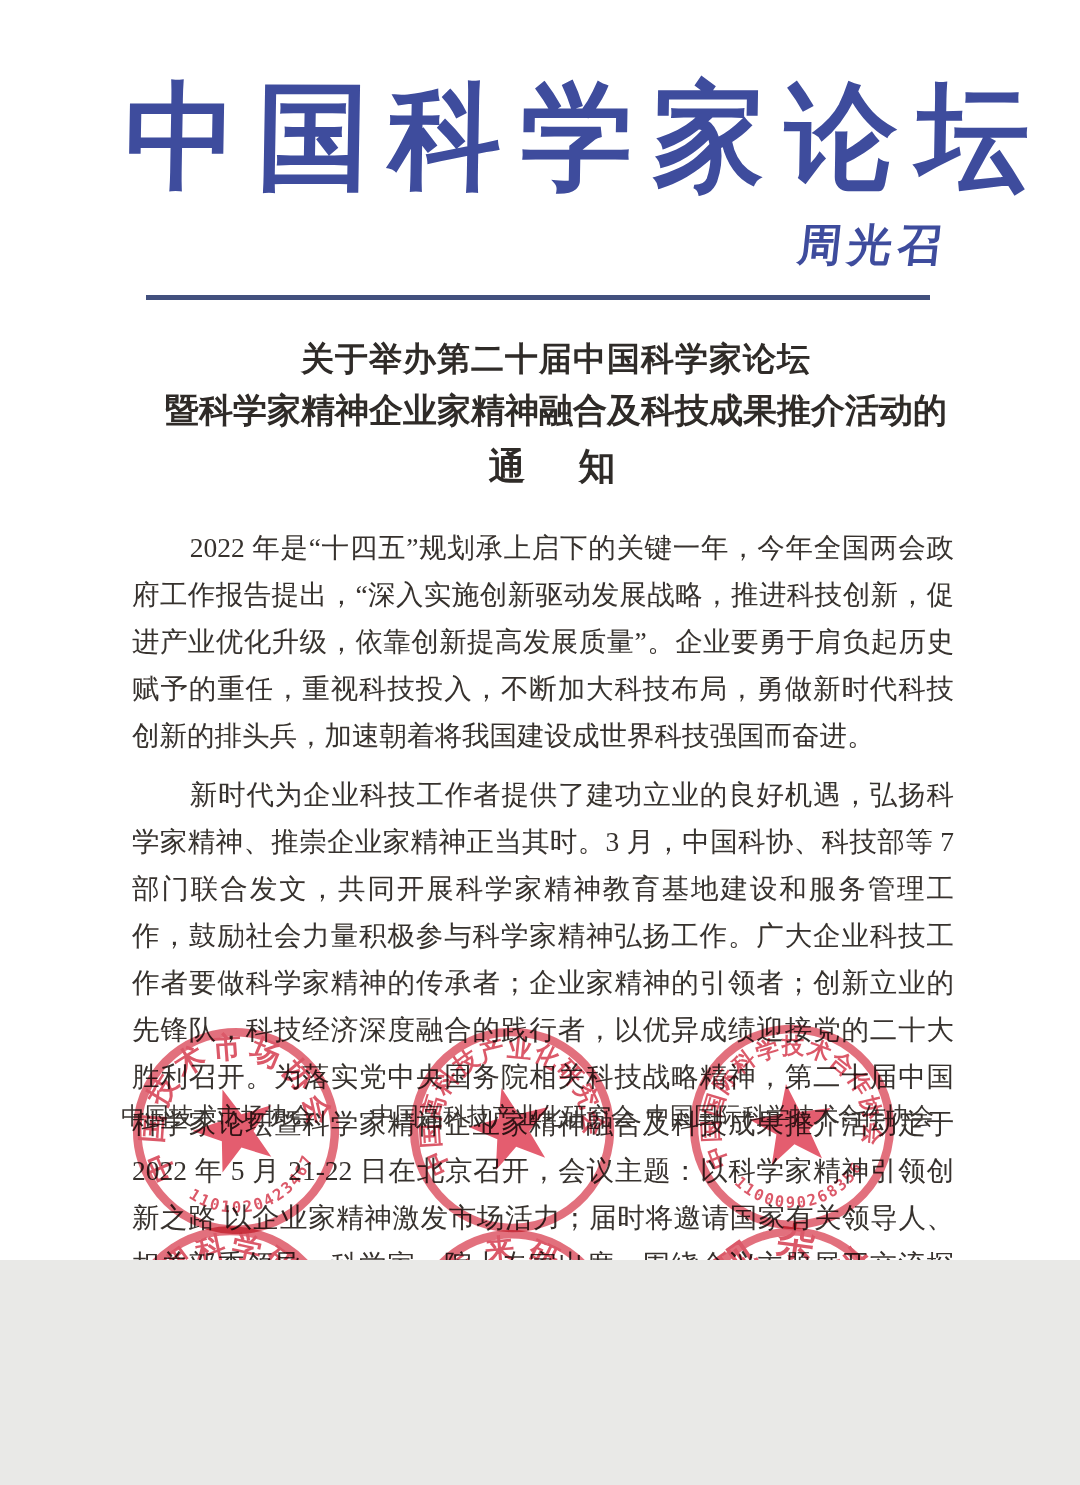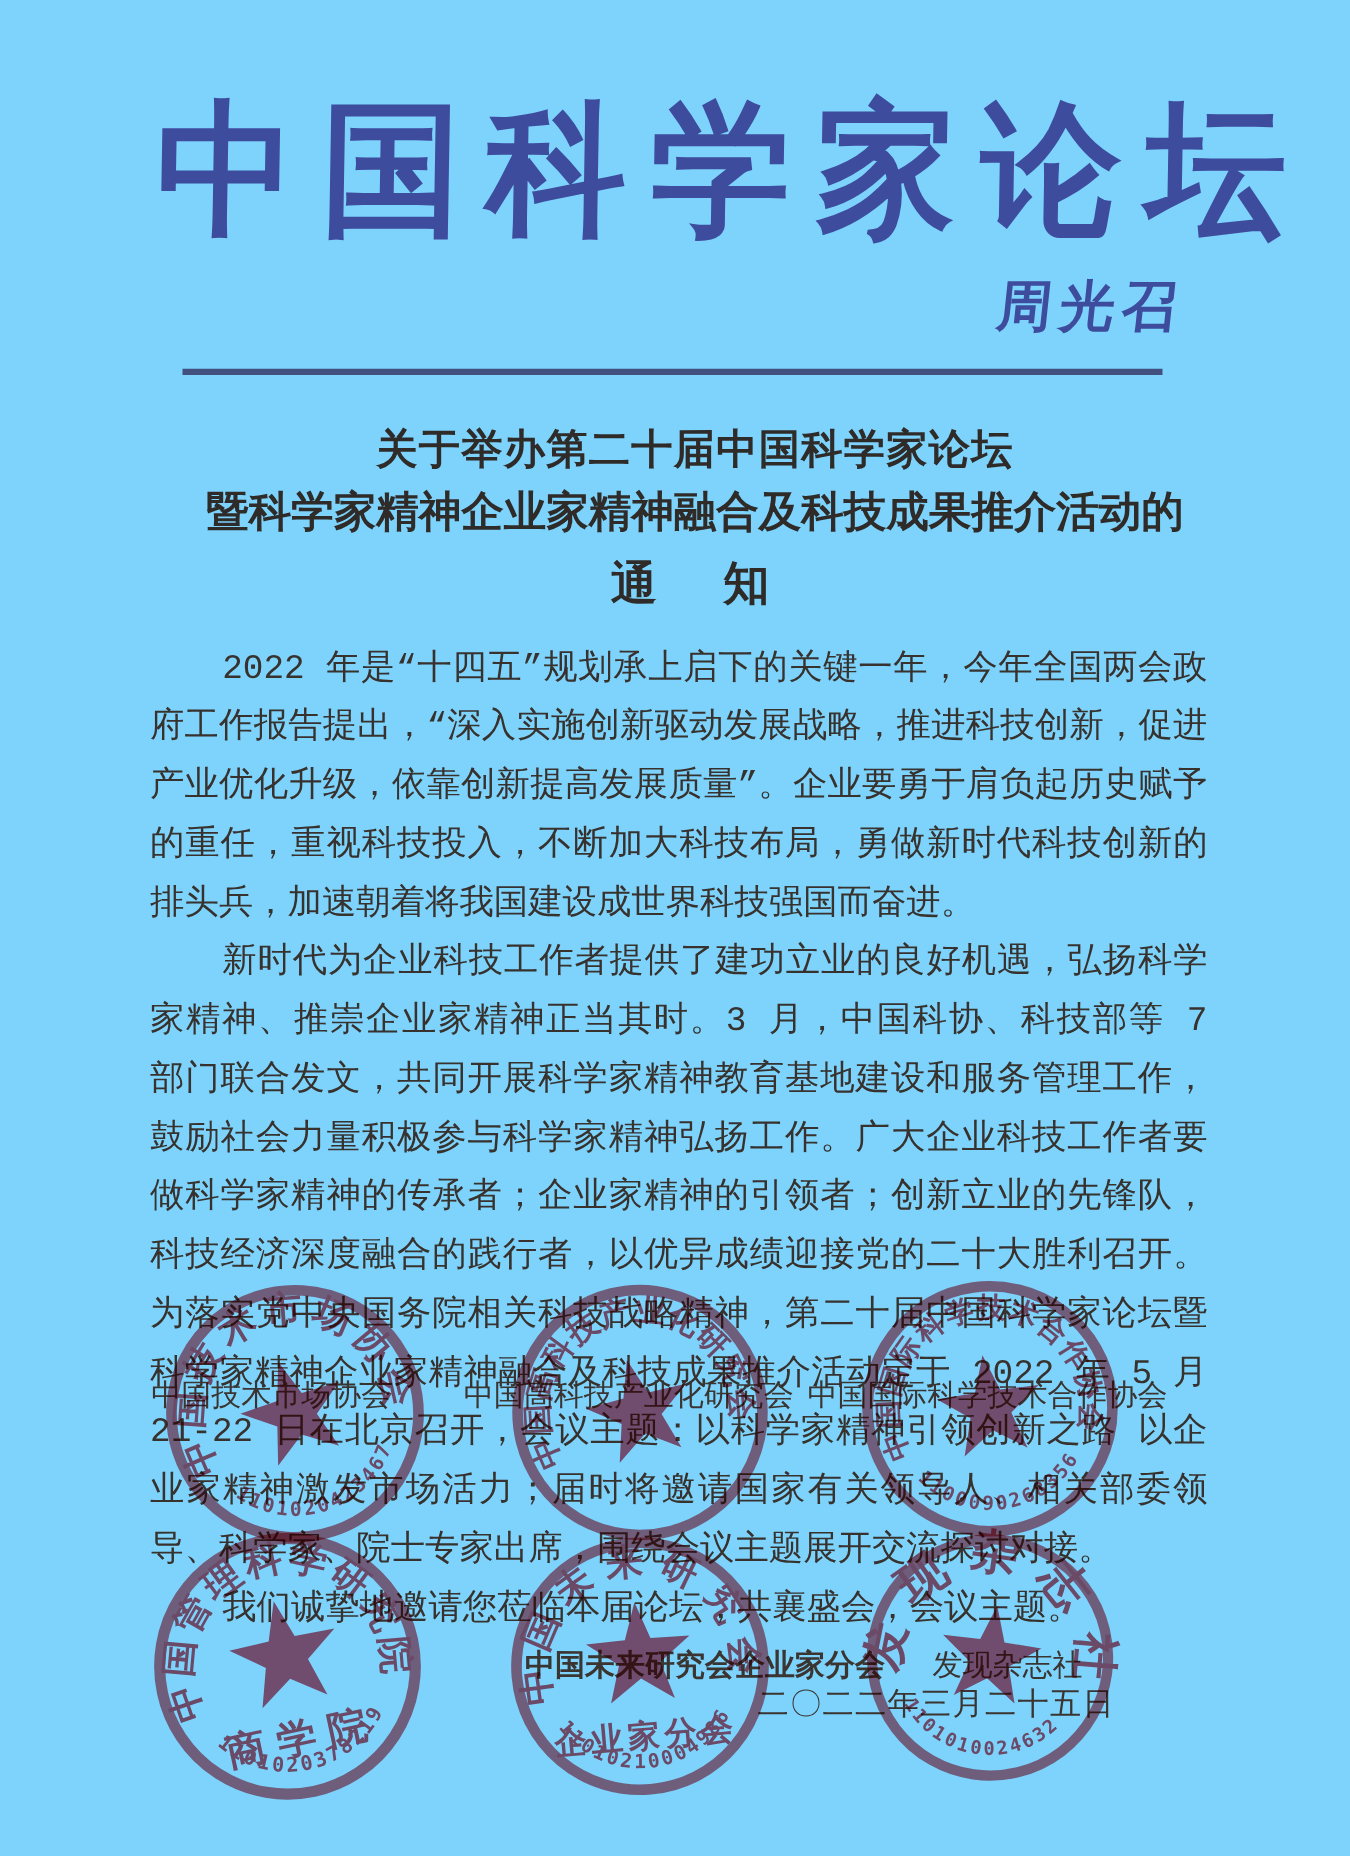--- a/index.html
+++ b/index.html
@@ -1,18 +1,18 @@
 <!DOCTYPE html>
 <html><head>
 <meta charset="utf-8">
 <style>
   html,body{margin:0;padding:0;background:#e9e9e7;}
   .page{
-    position:relative;width:1080px;height:1485px;margin:0 auto;
-    background:#7dd3fc;overflow:hidden;
+    position:relative;width:1080px;height:1260px;margin:0 auto;
+    background:#ffffff;overflow:hidden;
     font-family:"Liberation Serif", serif;color:#37322e;
   }
   
   .wordmark{
     position:absolute;left:126px;top:68px;width:830px;
     font-family:"Liberation Serif", serif;
     font-size:112px;font-weight:900;line-height:1.2;
     letter-spacing:20px;white-space:nowrap;
     transform:scaleY(1.04) skewX(-1deg);transform-origin:left top;
   }
@@ -27,21 +27,21 @@
   
   .title-block{position:absolute;left:0;top:334px;width:1080px;text-align:center;
     font-family:"Liberation Sans", sans-serif;color:#2f2b28;padding-left:16px;}
   .title-l1{font-size:33px;font-weight:700;letter-spacing:1px;line-height:50px;}
   .title-l2{font-size:34px;font-weight:700;letter-spacing:0px;line-height:52px;}
   .title-l3{font-size:37px;font-weight:700;letter-spacing:8px;line-height:62px;}
   
   .body-block{position:absolute;left:120px;top:512px;width:846px;
     font-size:27.5px;line-height:47px;text-align:justify;}
   .salutation{font-weight:600;}
-  .body-block p{margin:0;text-indent:2.1em;font-family:Liberation Mono, monospace;}
+  .body-block p{margin:12px;text-indent:2.1em;}
   
   .org{position:absolute;font-size:24px;letter-spacing:0px;color:#3a3531;white-space:nowrap;}
   .date-line{position:absolute;left:606px;top:1346px;font-size:25px;letter-spacing:1px;color:#3a3531;white-space:nowrap;text-align:center;}
   
   .stamp{position:absolute;mix-blend-mode:multiply;opacity:.93;}
   .stamp svg{overflow:visible;display:block;}
   .ring{fill:none;stroke:#dc5060;stroke-width:9;opacity:.88;}
   .star{fill:#df4156;opacity:.92;}
   .arcText{fill:#d94c5d;font-family:"Liberation Serif", serif;font-weight:700;}
   .numText{fill:#d94c5d;font-family:"DejaVu Sans Mono", monospace;font-size:16.5px;letter-spacing:2.5px;font-weight:700;}

